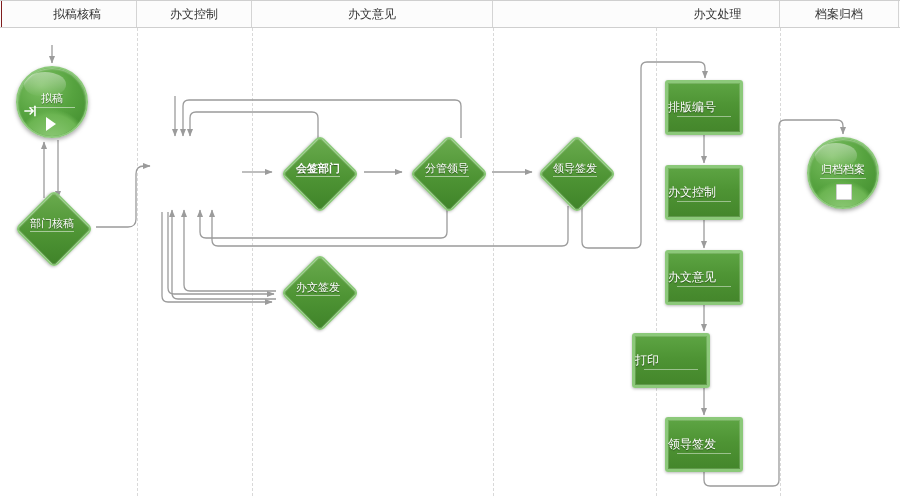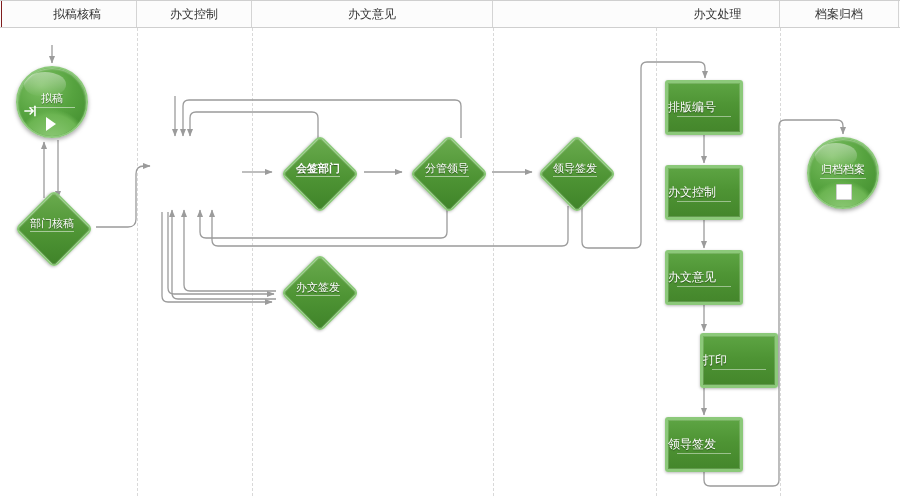--- a/index.html
+++ b/index.html
@@ -197,21 +197,21 @@
   <div class="node rect" style="left:665px;top:165px;">
     <div class="lbl">办文控制</div>
     <div class="rule"></div>
   </div>
 
   <div class="node rect" style="left:665px;top:250px;">
     <div class="lbl">办文意见</div>
     <div class="rule"></div>
   </div>
 
-  <div class="node rect" style="left:700px;top:333px;padding-left:31px;">
+  <div class="node rect" style="left:632px;top:333px;padding-left:31px;">
     <div class="lbl">打印</div>
     <div class="rule"></div>
   </div>
 
   <div class="node rect" style="left:665px;top:417px;">
     <div class="lbl">领导签发</div>
     <div class="rule"></div>
   </div>
 
   <div class="node circ" style="left:807px;top:137px;">

